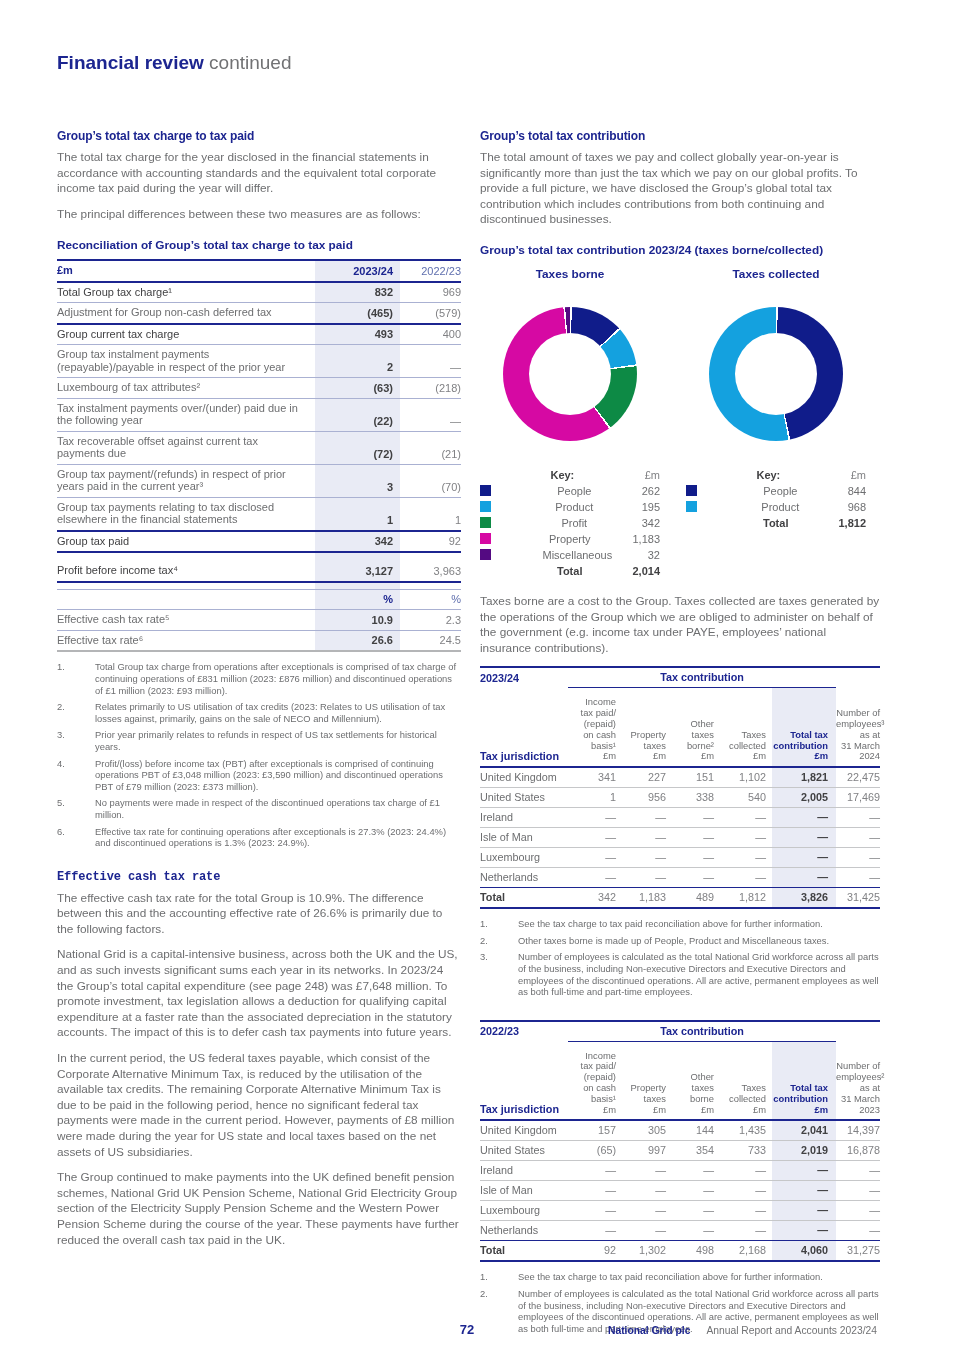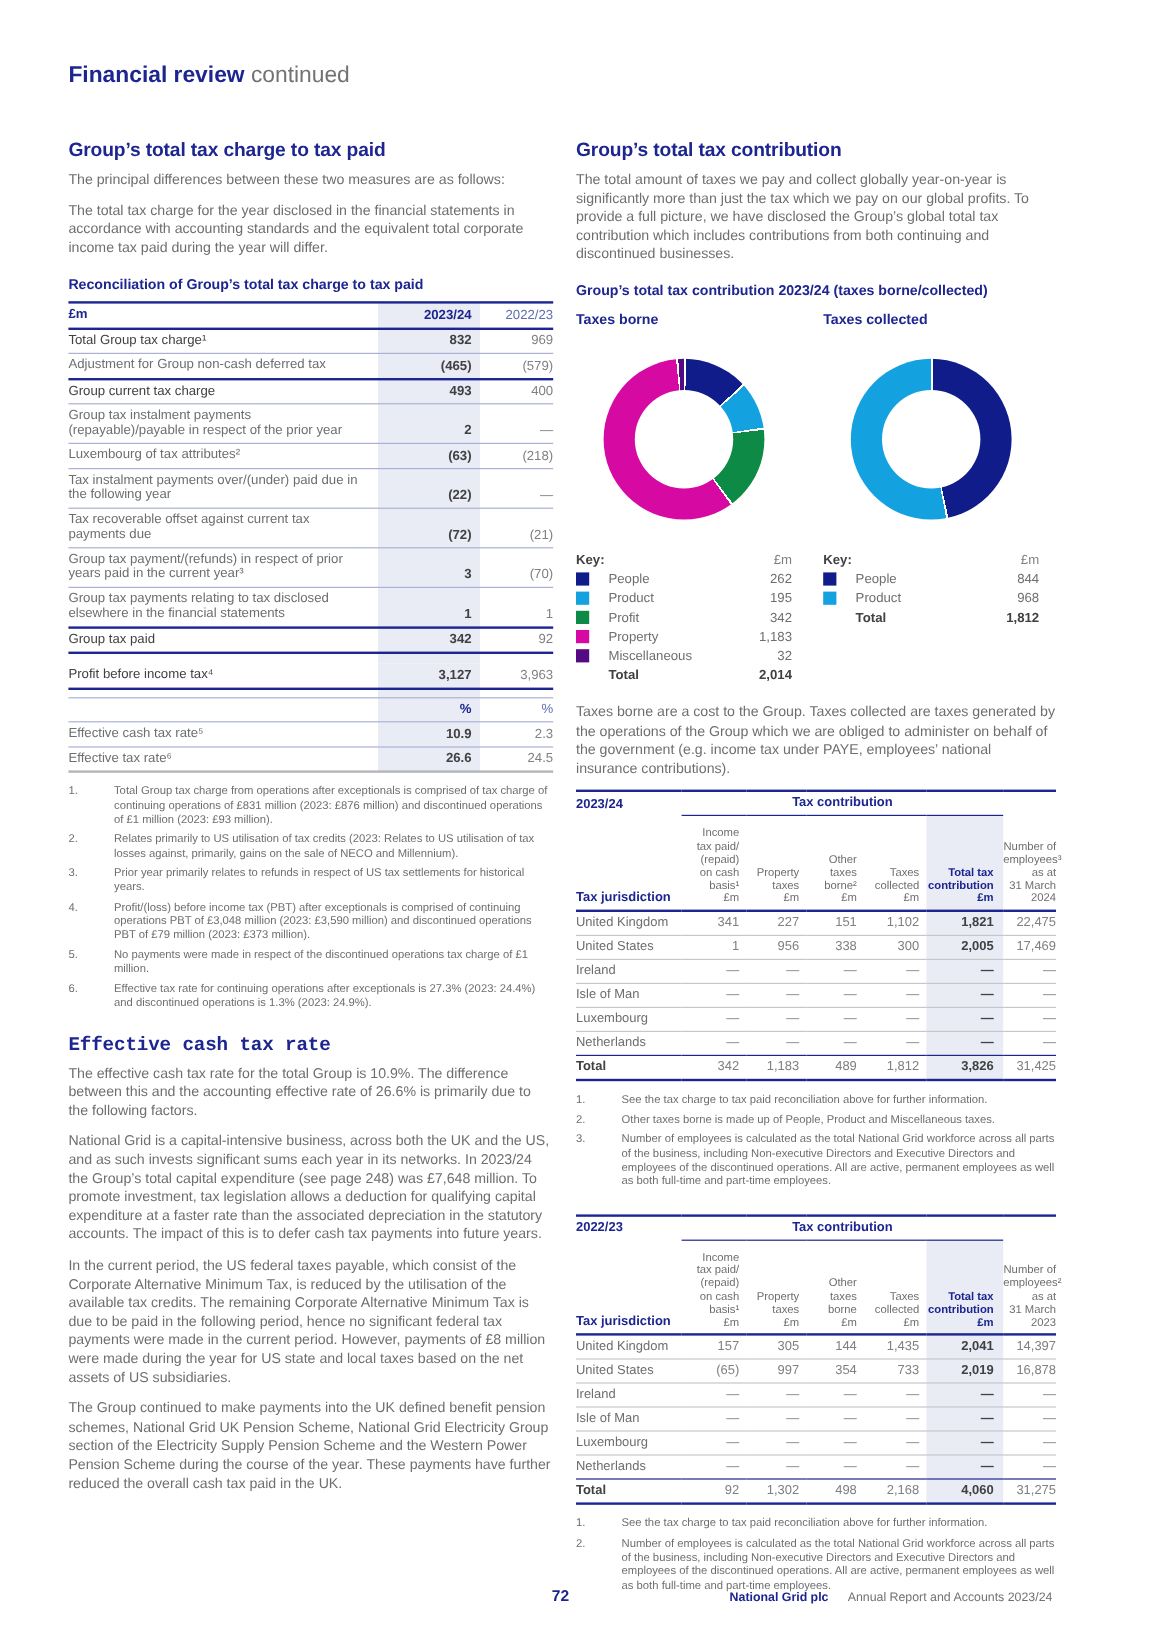--- a/index.html
+++ b/index.html
@@ -20,21 +20,21 @@
     color:var(--text);
   }
   .page{position:relative;width:965px;height:1363px;overflow:hidden;}
   .content{padding:52px 85px 0 57px;}
   .page-title{font-size:19px;margin-bottom:43px;}
   .page-title .t-bold{color:var(--navy);font-weight:bold;}
   .page-title .t-rest{color:#717274;font-weight:normal;}
   .columns{display:flex;gap:19px;align-items:flex-start;}
   .col-left{width:404px;flex:0 0 404px;}
   .col-right{width:400px;flex:0 0 400px;}
-  h2.sec{font-size:16px;color:var(--navy);margin:0 0 7px;font-weight:bold;letter-spacing:-0.1px;}
+  h2.sec{font-size:12px;color:var(--navy);margin:12px 0 7px;font-weight:bold;letter-spacing:-0.1px;}
   h3.sub{font-size:11.8px;color:var(--navy);margin:13px 0 7px;font-weight:bold;}
   p.body{font-size:11.8px;line-height:15.6px;margin:0 0 10px;color:var(--text);}
   
   table.recon{border-collapse:collapse;width:404px;font-size:11px;table-layout:fixed;}
   table.recon td,table.recon th{padding:3px 0 4px;vertical-align:bottom;font-weight:normal;}
   .c-lbl{text-align:left;color:var(--text);line-height:12.5px;padding-right:10px !important;}
   .c-v1{text-align:right;padding-right:7px !important;font-weight:bold !important;color:var(--text-dark);}
   .c-v2{text-align:right;color:var(--val2);}
   .shadebg{background:var(--shade);}
   tr.hdr .c-lbl{color:var(--navy);font-weight:bold !important;}
@@ -46,21 +46,21 @@
   .bt-navy>*{border-top:2px solid var(--navy);}
   .bt-thin>*{border-top:1px solid var(--thin);}
   .bb-navy>*{border-bottom:2px solid var(--navy);}
   .bb-grey>*{border-bottom:2px solid var(--grey-rule);}
   
   .footnotes{margin-top:9px;}
   .fn{display:flex;font-size:9.4px;line-height:11.6px;color:var(--text);margin-bottom:5px;}
   .fn-num{flex:0 0 14px;}
   .fn-text{flex:1;margin-left:24px;}
   
-  .donut-row{display:flex;gap:26px;margin-top:2px;}
+  .donut-row{display:flex;gap:26px;margin-top:2px;text-align:center;}
   .donut-block{width:180px;}
   .donut-label{font-size:11.8px;font-weight:bold;color:var(--navy);margin-bottom:26px;}
   .donut{position:relative;width:134px;height:134px;border-radius:50%;margin:0 auto 26px;}
   .donut::after{content:"";position:absolute;inset:26px;background:#fff;border-radius:50%;}
   .key-row{display:flex;align-items:center;min-height:16px;font-size:11px;color:var(--text);}
   .key-hdr-label{font-weight:bold;color:var(--text-dark);flex:1;}
   .key-unit{color:var(--val2);}
   .swatch{width:11px;height:11px;margin-right:16px;flex:0 0 11px;}
   .key-label{flex:1;}
   .key-indent{padding-left:27px;}
@@ -96,22 +96,22 @@
   <div class="content">
 
     <div class="page-title">
       <span class="t-bold">Financial review</span><span class="t-rest"> continued</span>
     </div>
 
     <div class="columns">
 
       <div class="col-left">
         <h2 class="sec">Group’s total tax charge to tax paid</h2>
+        <p class="body">The total tax charge for the year disclosed in the financial statements in accordance with accounting standards and the equivalent total corporate income tax paid during the year will differ.</p>
         <p class="body">The principal differences between these two measures are as follows:</p>
-        <p class="body">The total tax charge for the year disclosed in the financial statements in accordance with accounting standards and the equivalent total corporate income tax paid during the year will differ.</p>
         <h3 class="sub" style="margin-top:16px;">Reconciliation of Group’s total tax charge to tax paid</h3>
 
         <table class="recon">
           <colgroup>
               <col style="width:258px">
               <col style="width:85px">
               <col style="width:61px">
             </colgroup>
           <tbody id="recon-body">
               <tr class="hdr bt-navy">
@@ -360,21 +360,21 @@
                   <td class="ct-val">151</td>
                   <td class="ct-val">1,102</td>
                   <td class="ct-val ct-total shadebg">1,821</td>
                   <td class="ct-val ct-last">22,475</td>
                 </tr>
                 <tr class="bt-greyrule">
                   <td class="ct-lbl">United States</td>
                   <td class="ct-val">1</td>
                   <td class="ct-val">956</td>
                   <td class="ct-val">338</td>
-                  <td class="ct-val">300</td>
+                  <td class="ct-val">540</td>
                   <td class="ct-val ct-total shadebg">2,005</td>
                   <td class="ct-val ct-last">17,469</td>
                 </tr>
                 <tr class="bt-greyrule">
                   <td class="ct-lbl">Ireland</td>
                   <td class="ct-val">—</td>
                   <td class="ct-val">—</td>
                   <td class="ct-val">—</td>
                   <td class="ct-val">—</td>
                   <td class="ct-val ct-total shadebg">—</td>

